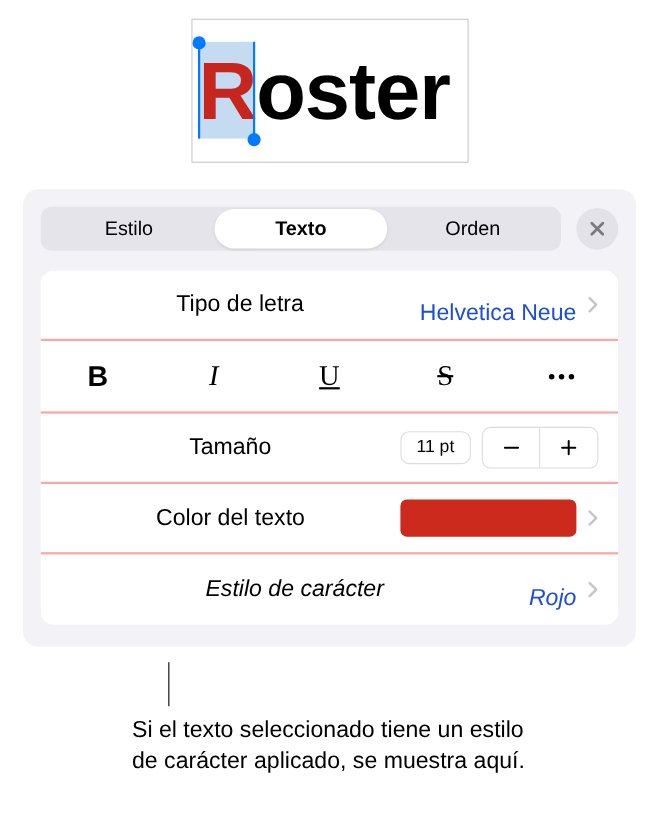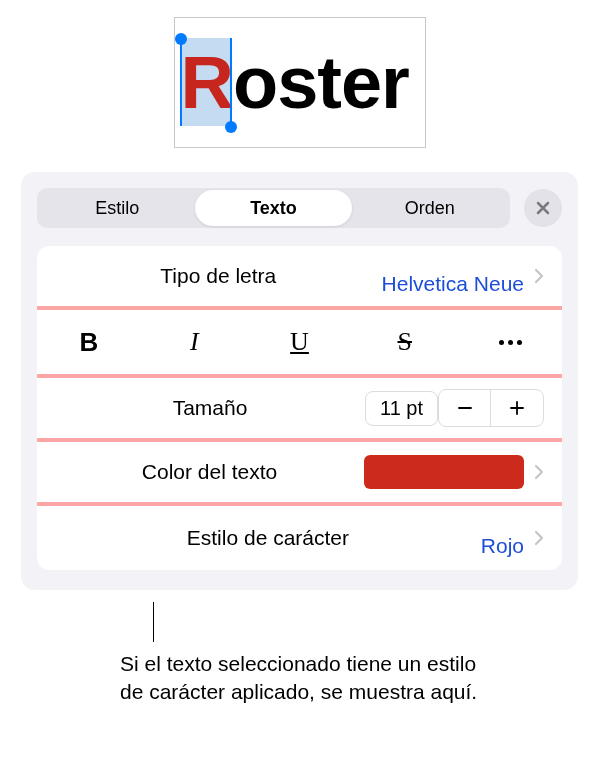--- a/index.html
+++ b/index.html
@@ -145,25 +145,26 @@
       margin-top: 18px;
       background: #fff;
       border-radius: 12px;
       overflow: hidden;
     }
     .row {
       display: flex;
       align-items: center;
       padding: 0 18px;
       min-height: 64px;
-      border-bottom: 4px solid #fca5a5;
+      border-bottom: 2px solid #fca5a5;
       position: relative;
     }
     .row:last-child {
       border-bottom: none;
+      font-style: italic;
     }
     .row-label {
       font-size: 21px;
       color: #000;
       flex: 1;
     }
     .row-value {
       font-size: 21px;
       color: #1d4ed8;
       margin-right: 10px;
@@ -217,22 +218,23 @@
       height: 5px;
       background: #000;
       border-radius: 50%;
     }
     
     .size-box {
       background: #fff;
       border: 1px solid #dcdce0;
       border-radius: 8px;
       padding: 5px 14px;
-      font-size: 20px;
-      color: #000;
+      font-size: 16px;
+      color: #000;
+      margin-right: 10px;
     }
     .stepper {
       display: flex;
       background: #fff;
       border: 1px solid #dcdce0;
       border-radius: 8px;
       overflow: hidden;
     }
     .stepper-btn {
       width: 52px;

